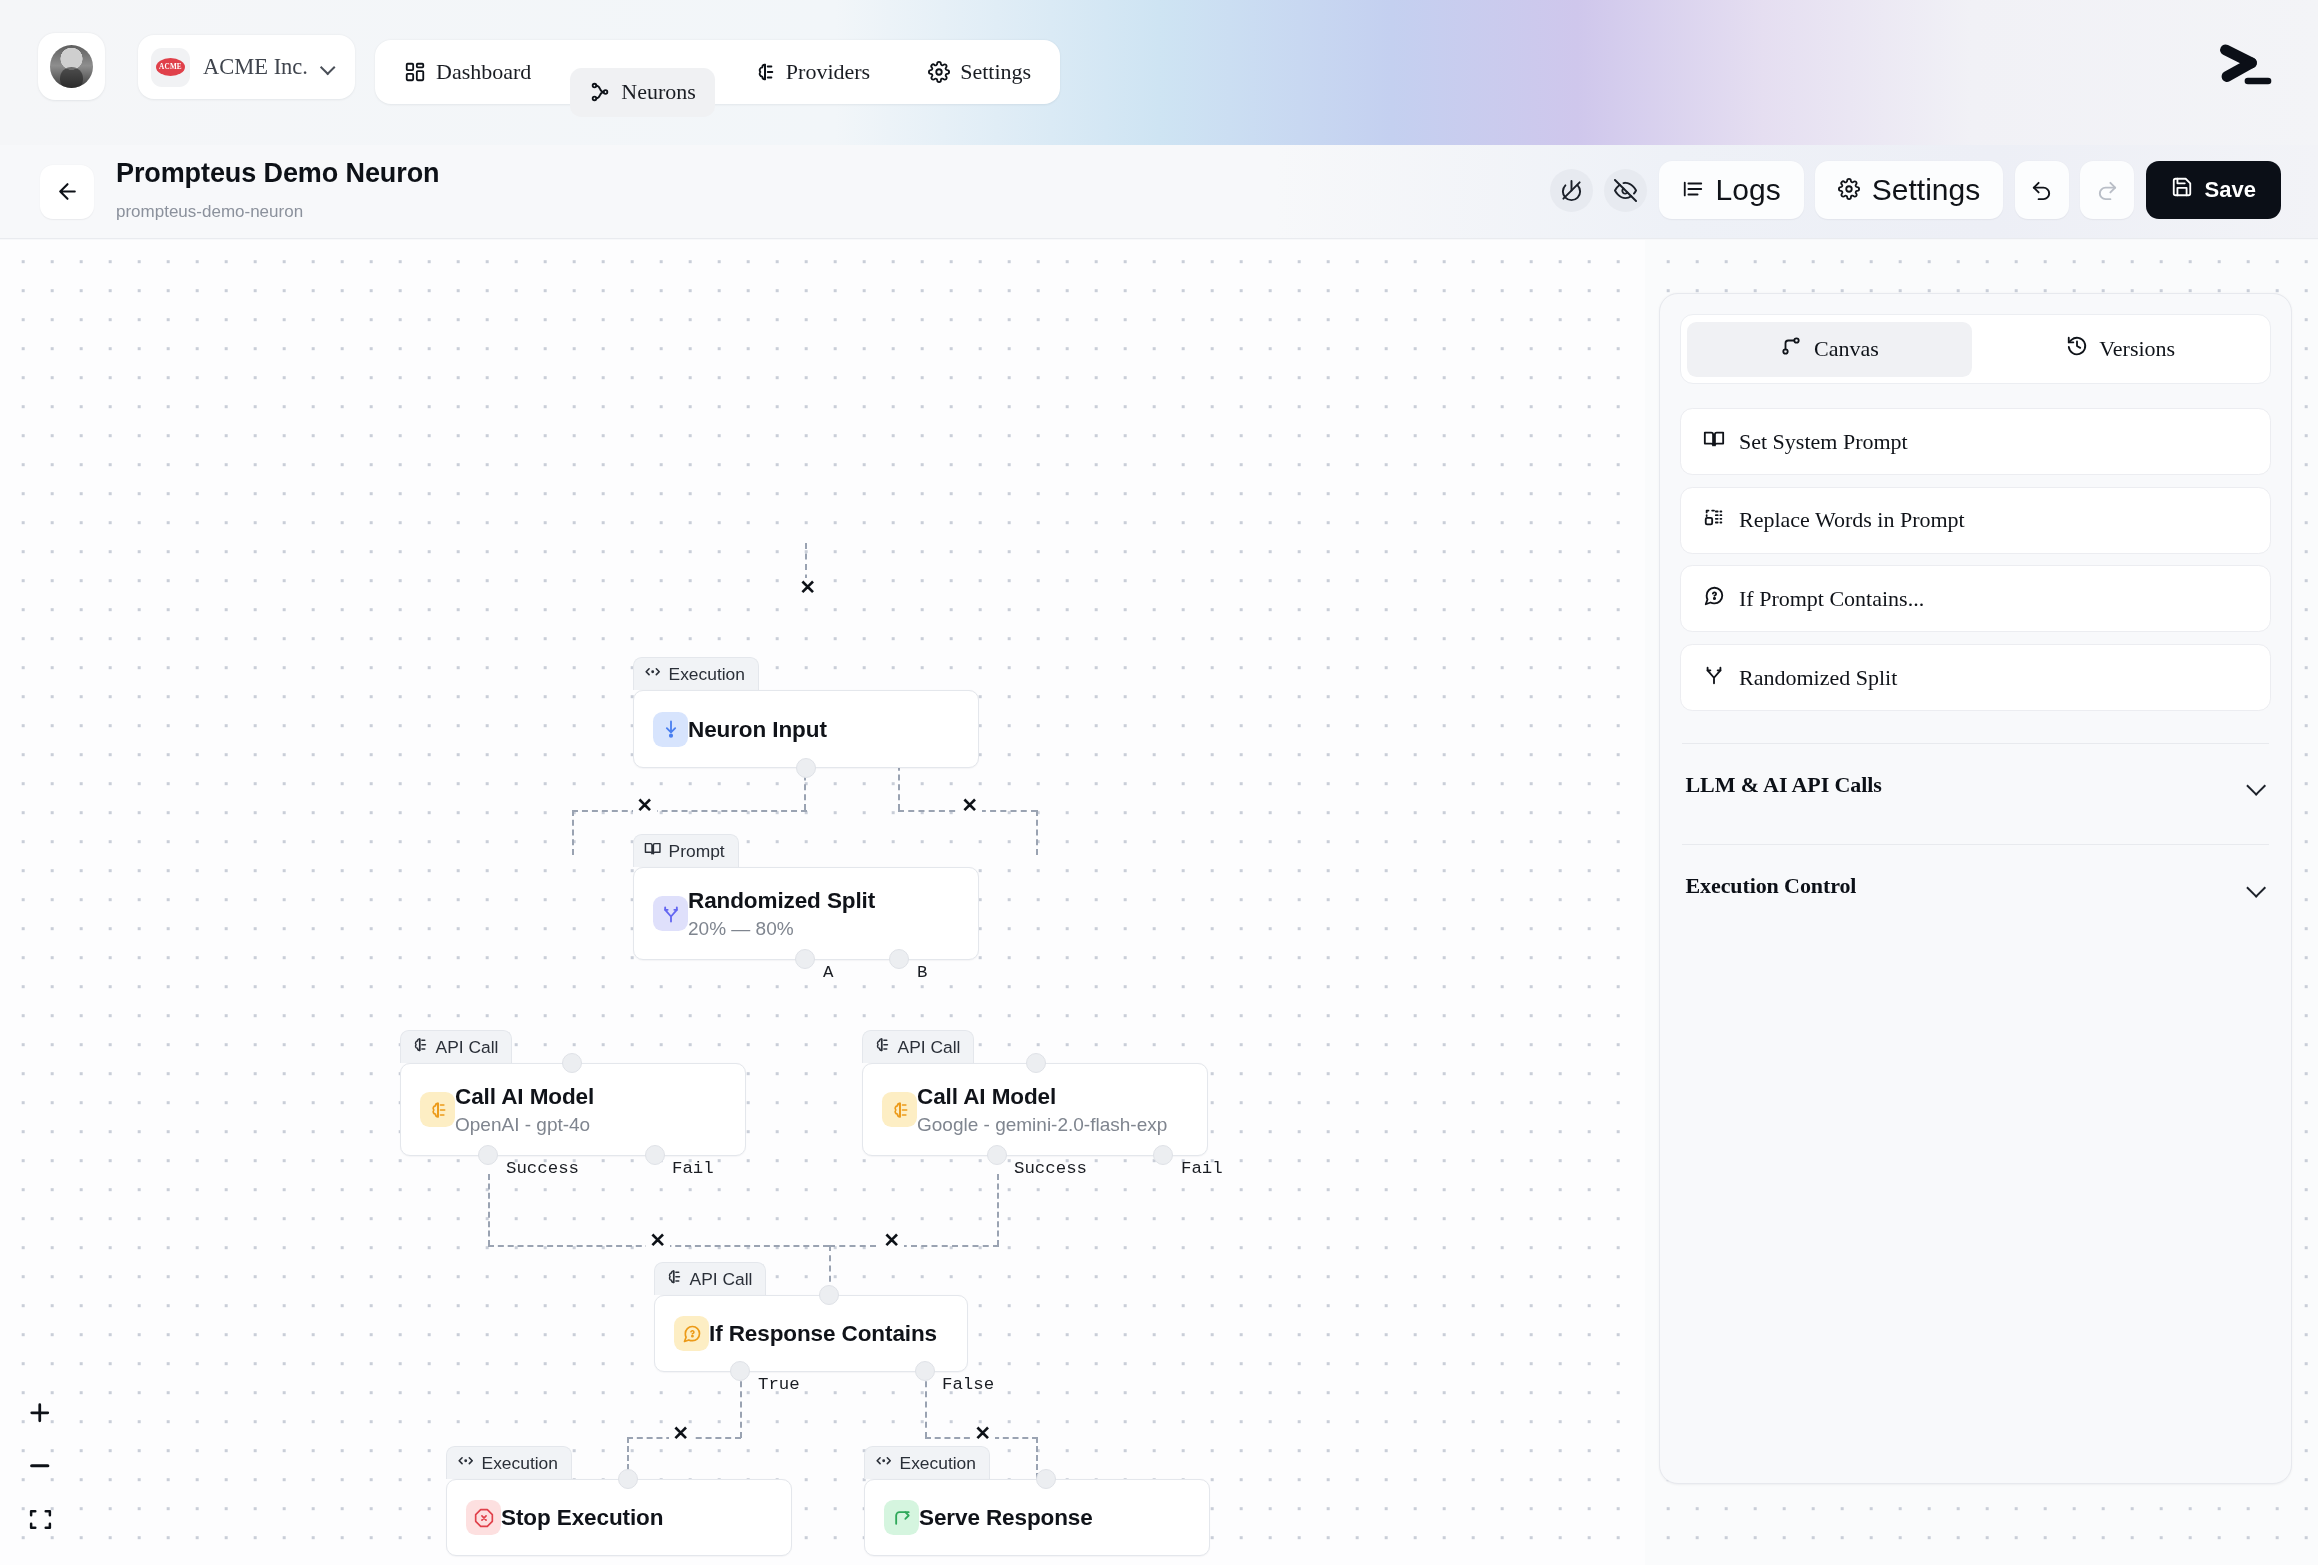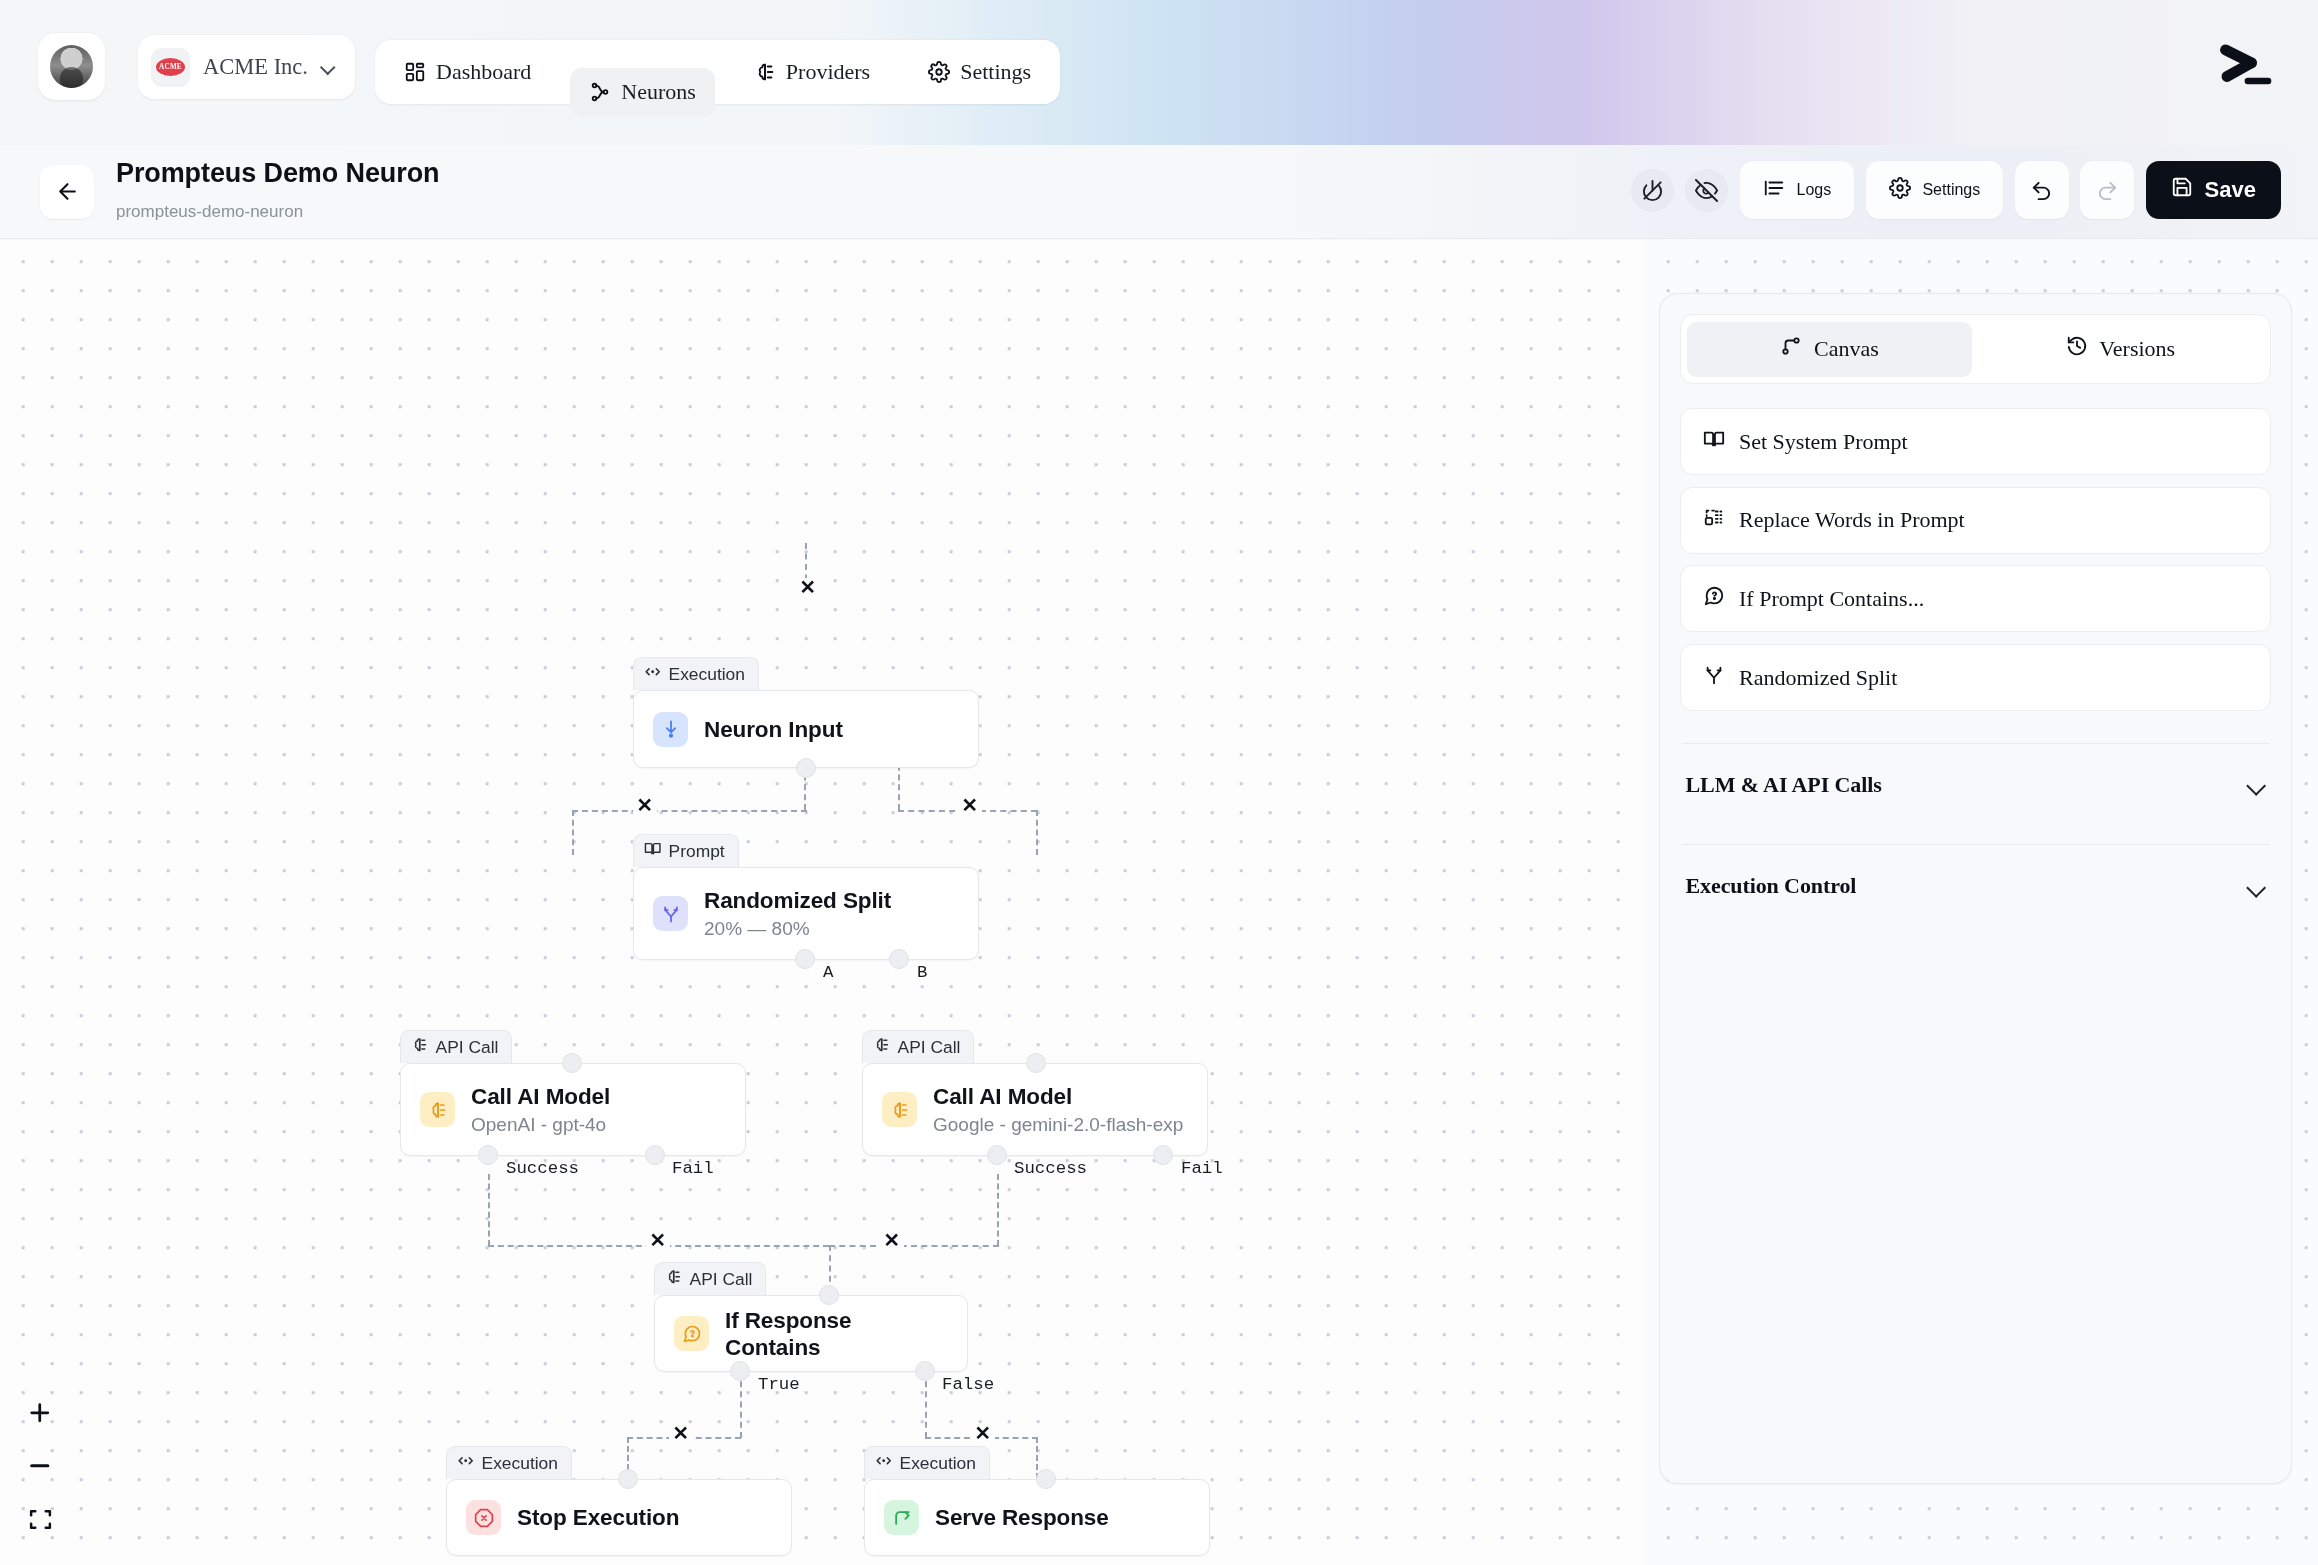--- a/index.html
+++ b/index.html
@@ -98,21 +98,21 @@
   .page-title { font-size:27px; font-weight:700; color:#0d1117; line-height:1.18; letter-spacing:-0.1px;}
   .page-sub { font-size:17px; color:#8b919c; font-family:Liberation Sans, sans-serif; margin-top:12px; }
 
   .hdr-actions { position:absolute; right:38px; top:16px; display:flex; align-items:center; gap:11.6px; }
   .round-toggle {
     width:43px; height:43px; border-radius:50%; background:#e7eaf0;
     display:flex; align-items:center; justify-content:center;
   }
   .pill-btn {
     height:58px; padding:0 23px; border-radius:13px; background:#fcfdfe;
-    display:flex; align-items:center; gap:11.6px; font-size:16px; color:#101319;
+    display:flex; align-items:center; gap:11.6px; font-size:30px; color:#101319;
     box-shadow:0 0.7px 1.4px rgba(16,24,40,.05);
   }
   .icon-btn {
     width:54px; height:58px; border-radius:13px; background:#fcfdfe;
     display:flex; align-items:center; justify-content:center;
     box-shadow:0 0.7px 1.4px rgba(16,24,40,.05);
   }
   .save-btn {
     height:58px; padding:0 25px; border-radius:13px; background:#0b0f17;
     display:flex; align-items:center; gap:11.6px; color:#fff; font-size:22px; font-weight:600;
@@ -136,21 +136,21 @@
   .node { position:absolute; }
   .node-tab {
     position:absolute; left:0; top:0; height:33px; padding:0 13px 0 10px;
     background:#f1f3f6; border:0.7px solid #e4e7ec; border-bottom:none;
     border-radius:8.7px 8.7px 0 0; display:flex; align-items:center; gap:7.2px;
     font-size:17.4px; color:#2a2f38; white-space:nowrap;
   }
   .node-body {
     position:absolute; left:0; top:33px; background:#fff;
     border:0.7px solid #e4e7ec; border-radius:10px;
-    display:flex; align-items:center; gap:16px; padding:0 19px;
+    display:flex; align-items:center; padding:0 19px;
     box-shadow:0 0.7px 1.4px rgba(16,24,40,.04);
   }
   .node-icon {
     width:35px; height:35px; border-radius:9.4px; flex:none;
     display:flex; align-items:center; justify-content:center;
   }
   .ic-blue { background:#d7e4fd; }
   .ic-indigo { background:#dfe0fb; }
   .ic-amber { background:#fdeec4; }
   .ic-red { background:#fde0e0; }

